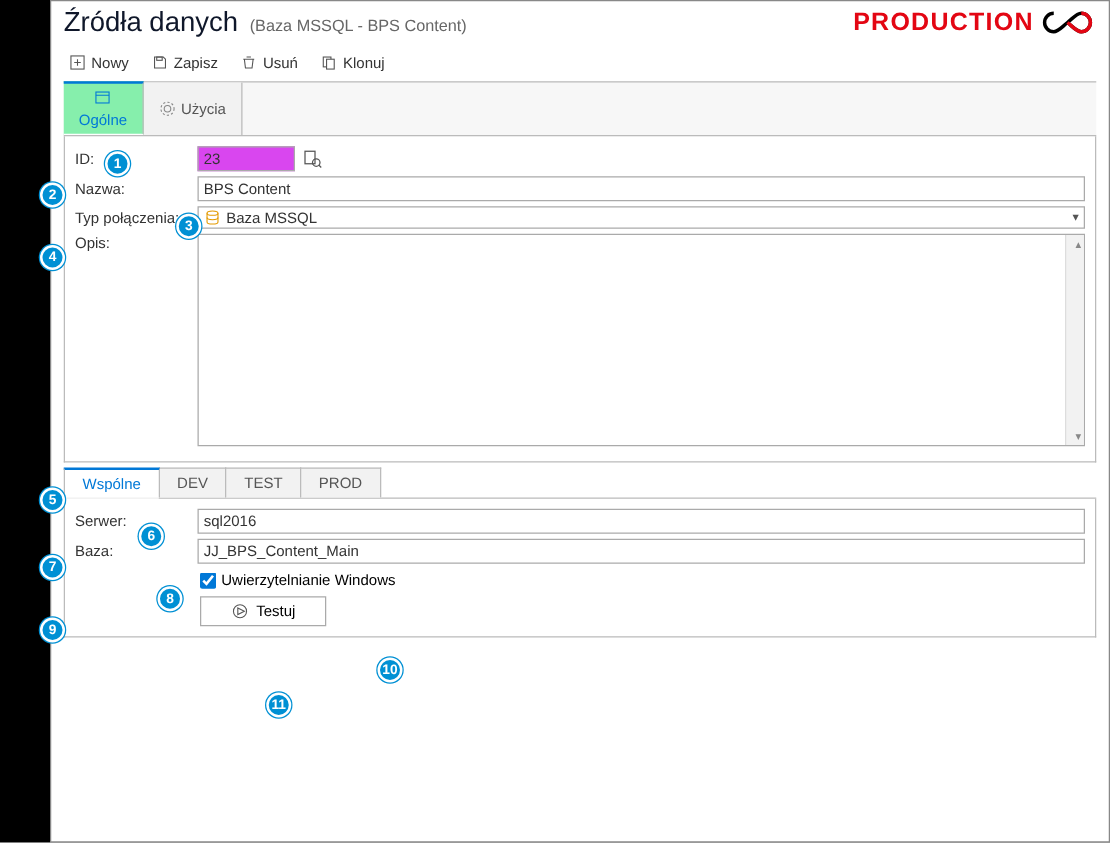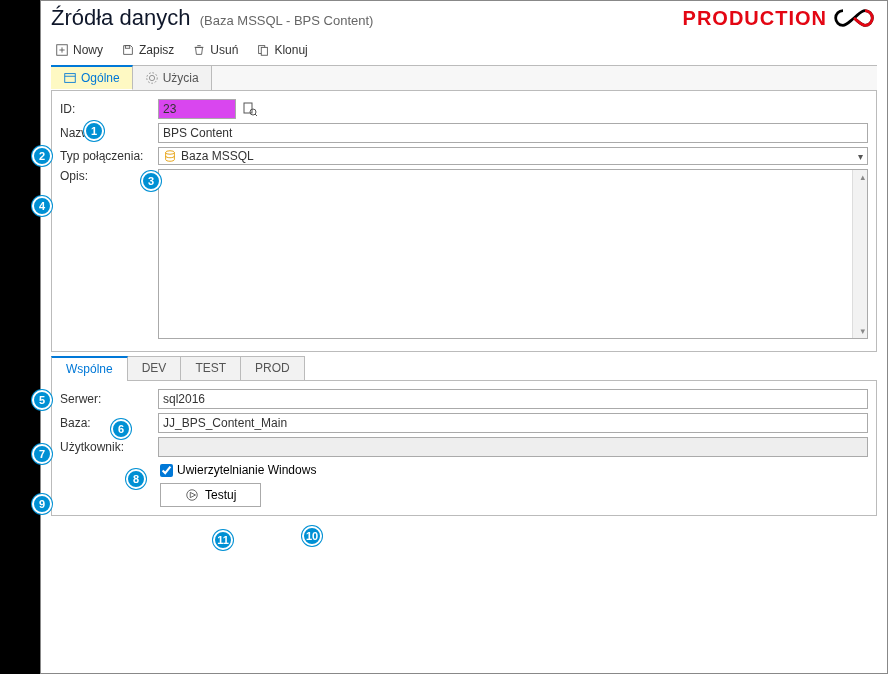--- a/index.html
+++ b/index.html
@@ -71,27 +71,28 @@
   display: flex;
   align-items: center;
   gap: 4px;
   padding: 4px 12px;
   border-right: 1px solid #bbb;
   background: #f2f2f2;
   cursor: pointer;
   color: #555;
 }
 .tab.active {
-  background: #fef9c3;
+  background: #86efac;
   color: #0078d7;
   border-top: 2px solid #0078d7;
   margin-top: -1px;
   border-bottom: 1px solid #fff;
   position: relative;
   z-index: 2;
+  flex-direction: column;
 }
 .tab svg { width: 14px; height: 14px; }
 .form-area {
   border: 1px solid #bbb;
   border-top: none;
   margin: 0 10px;
   padding: 8px;
 }
 .row {
   display: flex;
@@ -333,24 +334,20 @@
     </div>
     <div class="subform">
       <div class="row">
         <span class="label">Serwer:</span>
         <input type="text" value="sql2016" style="">
       </div>
       <div class="row">
         <span class="label">Baza:</span>
         <input type="text" value="JJ_BPS_Content_Main" style="">
       </div>
-      <div class="row">
-        <span class="label">Użytkownik:</span>
-        <input type="text" disabled="" value="" style="">
-      </div>
       <div class="check-row">
         <input type="checkbox" checked="" style="">
         <span>Uwierzytelnianie Windows</span>
       </div>
       <div class="btn">
         <svg viewBox="0 0 16 16">
             <circle cx="8" cy="8" r="6" fill="none" stroke="#555"></circle>
             <polygon points="6,5 12,8 6,11" fill="none" stroke="#555"></polygon>
           </svg>
         <span>Testuj</span>
@@ -362,13 +359,13 @@
 <div class="callout" style="left:84px; top:121px">1</div>
 <div class="callout" style="left:32px; top:146px">2</div>
 <div class="callout" style="left:141px; top:171px">3</div>
 <div class="callout" style="left:32px; top:196px">4</div>
 <div class="callout" style="left:32px; top:390px">5</div>
 <div class="callout" style="left:111px; top:419px">6</div>
 <div class="callout" style="left:32px; top:444px">7</div>
 <div class="callout" style="left:126px; top:469px">8</div>
 <div class="callout" style="left:32px; top:494px">9</div>
 <div class="callout" style="left:302px; top:526px">10</div>
-<div class="callout" style="left:213px; top:530px">11</div>
+<div class="callout" style="left:213px; top:554px">11</div>
 
 </body></html>

